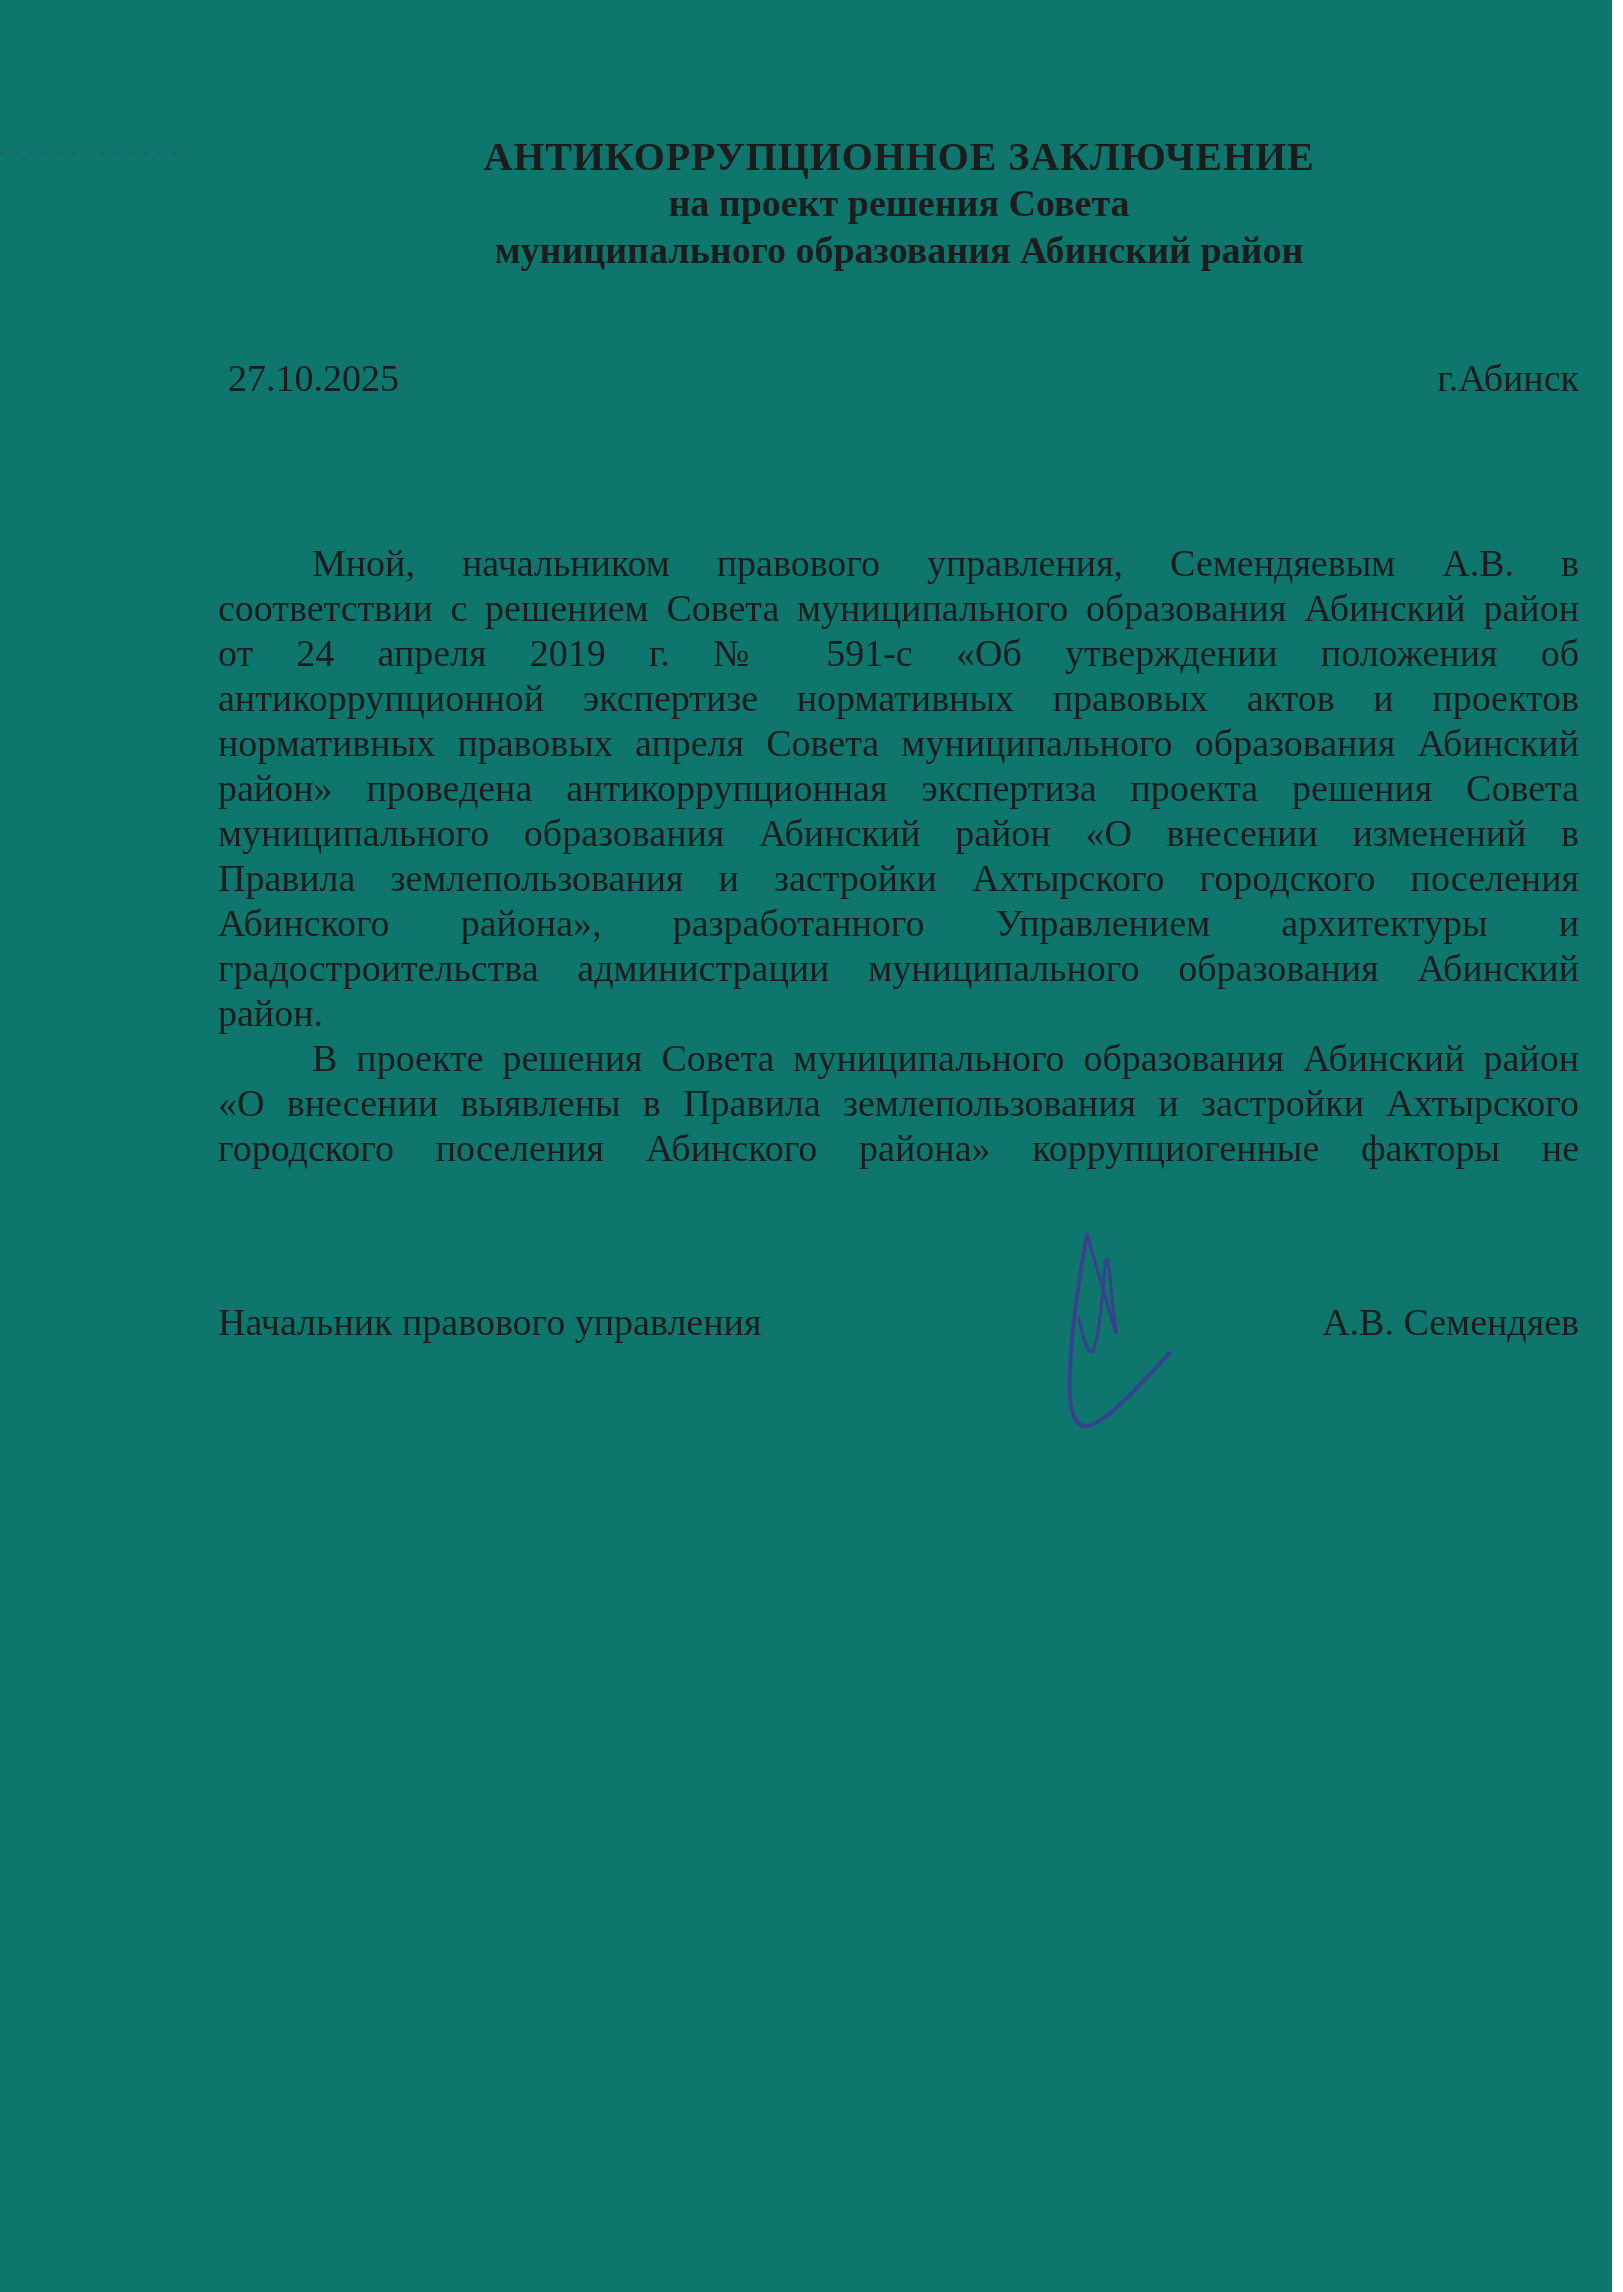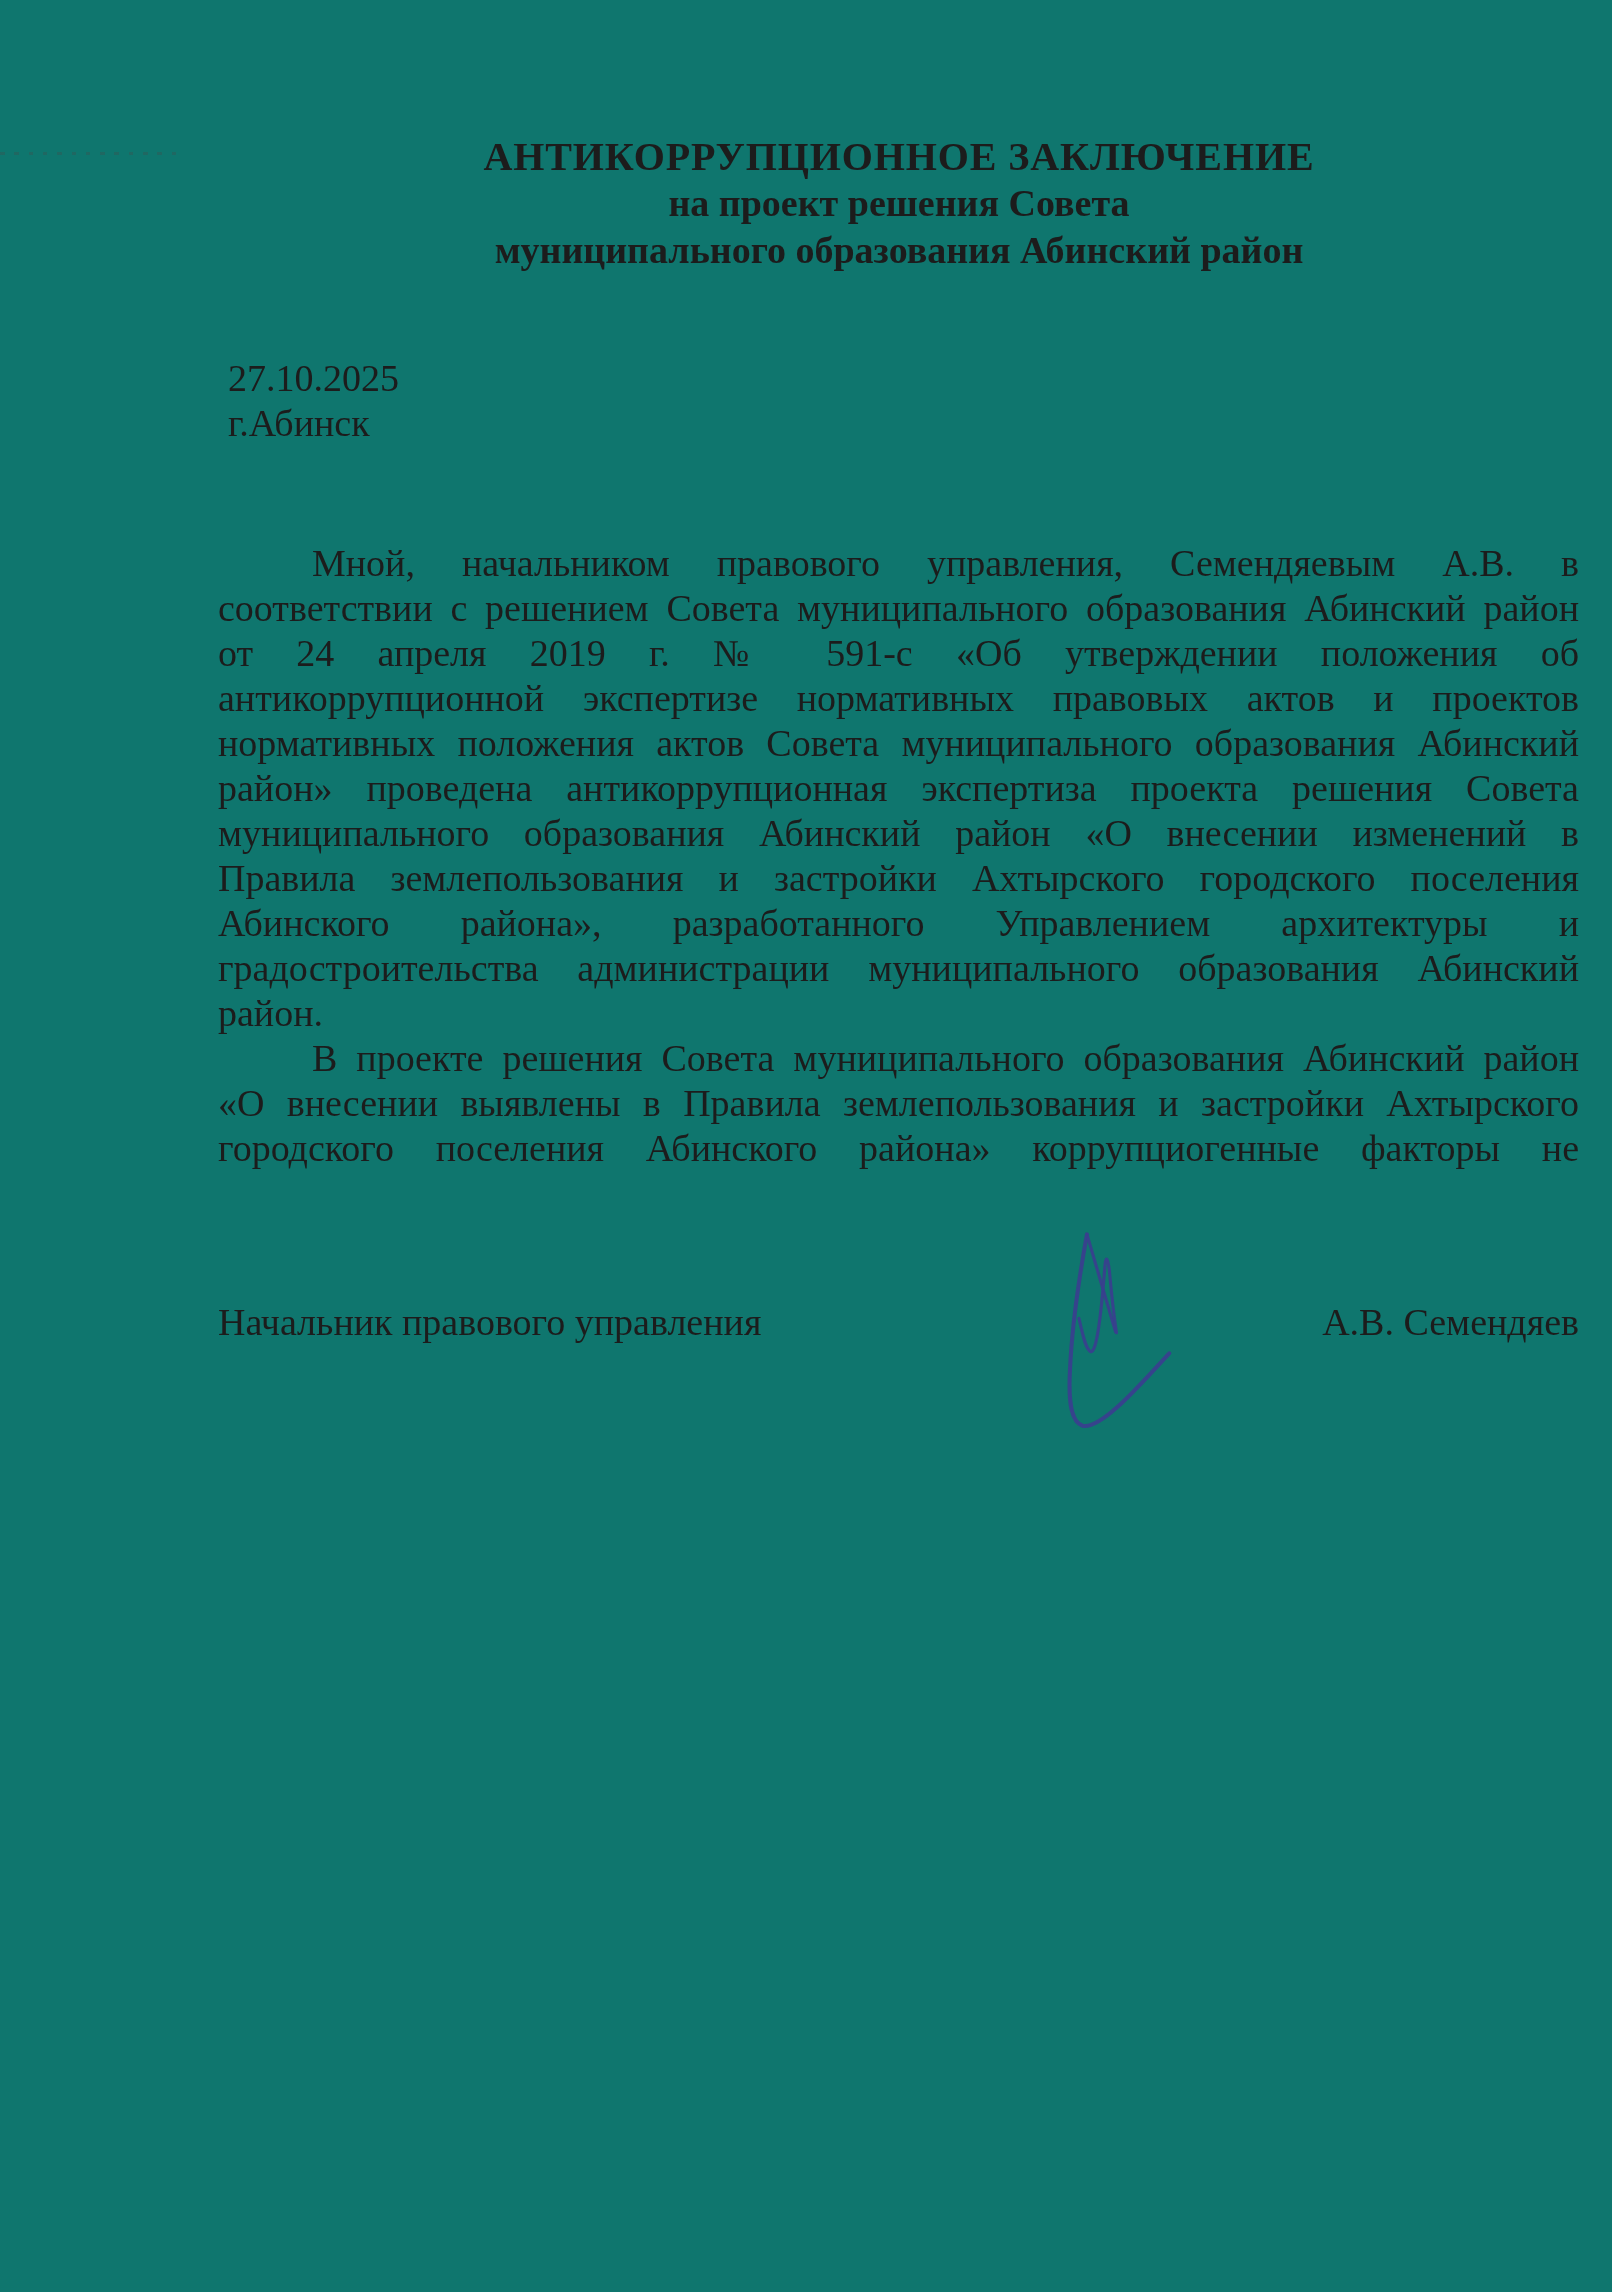--- a/index.html
+++ b/index.html
@@ -48,21 +48,20 @@
   }
   .date-row {
     position: absolute;
     left: 228px;
     top: 356px;
     width: 1351px;
     display: flex;
     justify-content: space-between;
     font-size: 38px;
     line-height: 45px;
-    flex-direction: column;
   }
   .body {
     position: absolute;
     left: 218px;
     top: 541px;
     width: 1361px;
     font-size: 38px;
   }
   .body .line {
     height: 45px;
@@ -114,21 +113,21 @@
   <div class="date-row">
     <span>27.10.2025</span>
     <span>г.Абинск</span>
   </div>
 
   <div class="body" id="body-text">
       <div class="line indent">Мной, начальником правового управления, Семендяевым А.В. в</div>
       <div class="line">соответствии с решением Совета муниципального образования Абинский район</div>
       <div class="line">от 24 апреля 2019 г. № 591-с «Об утверждении положения об</div>
       <div class="line">антикоррупционной экспертизе нормативных правовых актов и проектов</div>
-      <div class="line">нормативных положения актов Совета муниципального образования Абинский</div>
+      <div class="line">нормативных правовых апреля Совета муниципального образования Абинский</div>
       <div class="line">район» проведена антикоррупционная экспертиза проекта решения Совета</div>
       <div class="line">муниципального образования Абинский район «О внесении изменений в</div>
       <div class="line">Правила землепользования и застройки Ахтырского городского поселения</div>
       <div class="line">Абинского района», разработанного Управлением архитектуры и</div>
       <div class="line">градостроительства администрации муниципального образования Абинский</div>
       <div class="line last">район.</div>
       <div class="line indent">В проекте решения Совета муниципального образования Абинский район</div>
       <div class="line">«О внесении выявлены в Правила землепользования и застройки Ахтырского</div>
       <div class="line">городского поселения Абинского района» коррупциогенные факторы не</div>
     </div>

